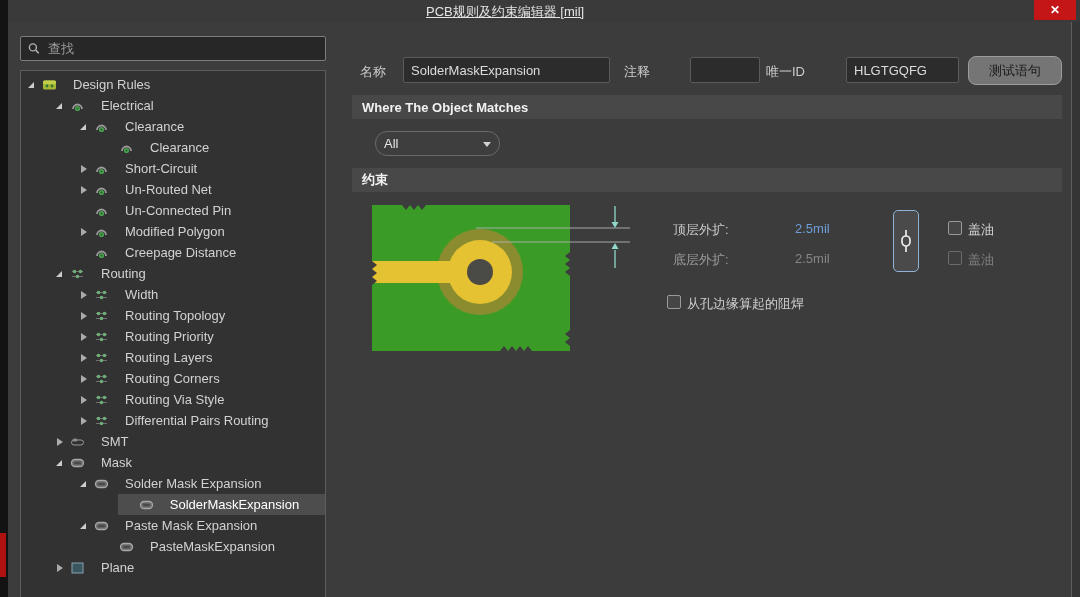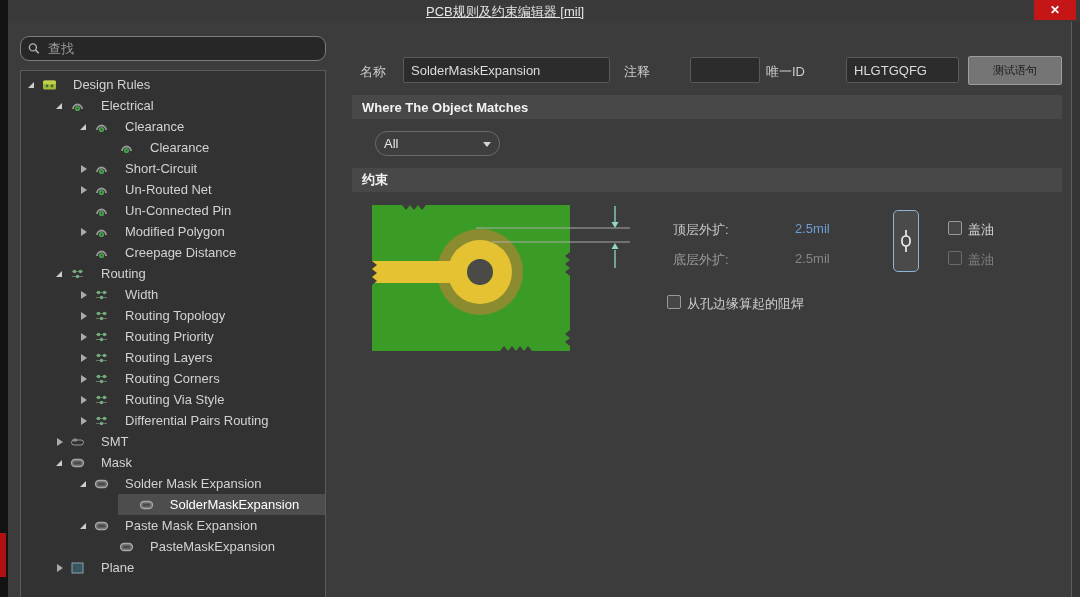--- a/index.html
+++ b/index.html
@@ -16,43 +16,43 @@
   .titlebar{position:absolute;left:8px;top:0;width:1072px;height:22px;background:#3a3a3a;}
   .title{position:absolute;left:418px;top:3px;font-size:13px;color:#e4e4e4;white-space:nowrap;text-decoration:underline;}
   .closebtn{position:absolute;left:1034px;top:0;width:42px;height:20px;background:#c41616;
     display:flex;align-items:center;justify-content:center;color:#fff;font-size:12px;font-weight:bold;cursor:pointer;}
 
   
   .rightedge{position:absolute;left:1071px;top:22px;width:9px;height:575px;background:#353535;border-left:1px solid #5e5e5e;box-sizing:border-box;}
 
   
   .search{position:absolute;left:20px;top:36px;width:306px;height:25px;background:#272727;
-    border:1px solid #7d7d7d;border-radius:9px;display:flex;align-items:center;gap:6px;padding:0 7px;box-sizing:border-box;}
+    border:1px solid #7d7d7d;border-radius:2px;display:flex;align-items:center;gap:6px;padding:0 7px;box-sizing:border-box;}
   .search input{background:transparent;border:none;outline:none;color:#cfcfcf;font-size:13px;width:100%;font-family:"Liberation Sans",sans-serif;}
   .search input::placeholder{color:#9c9c9c;}
 
   
   .tree{position:absolute;left:20px;top:70px;width:306px;height:527px;background:#323232;
     border:1px solid #5c5c5c;border-bottom:none;box-sizing:border-box;overflow:hidden;padding-top:3px;}
   .trow{height:21px;display:flex;align-items:center;font-size:13px;color:#d2d2d2;white-space:nowrap;cursor:default;}
   .lv0{padding-left:7px}.lv1{padding-left:35px}.lv2{padding-left:59px}.lv3{padding-left:84px}
   .arr{width:13px;flex:none;display:flex;align-items:center;}
   .arr.exp::before{content:"";width:0;height:0;border-left:6px solid transparent;border-bottom:6px solid #cdcdcd;}
   .arr.col::before{content:"";width:0;height:0;border-top:4px solid transparent;border-bottom:4px solid transparent;border-left:6px solid #ababab;margin-left:1px;}
   .rc{display:flex;align-items:center;gap:16px;height:21px;padding:0 6px 0 1px;justify-content:center;}
   .trow.sel .rc{background:#4d4d4d;flex:1;}
   .trow.sel .tlabel{color:#ffffff;}
   .ico{width:15px;height:14px;flex:none;}
 
   
   .flabel{position:absolute;font-size:13px;color:#cbcbcb;white-space:nowrap;}
   .finput{position:absolute;background:#2c2c2c;border:1px solid #5a5a5a;border-radius:2px;
     color:#dcdcdc;font-size:13px;padding:0 7px;box-sizing:border-box;height:26px;font-family:"Liberation Sans",sans-serif;outline:none;}
-  .btn{position:absolute;background:#757575;border:1px solid #9d9d9d;border-radius:2px;color:#1a1a1a;
-    font-size:11px;display:flex;align-items:center;justify-content:center;cursor:pointer;box-sizing:border-box;}
+  .btn{position:absolute;background:#757575;border:1px solid #9d9d9d;border-radius:8px;color:#1a1a1a;
+    font-size:13px;display:flex;align-items:center;justify-content:center;cursor:pointer;box-sizing:border-box;}
   .secheader{position:absolute;left:352px;width:710px;height:24px;background:#484848;
     display:flex;align-items:center;padding-left:10px;box-sizing:border-box;font-weight:bold;font-size:13px;color:#f2f2f2;}
   .dropdown{position:absolute;left:375px;top:131px;width:125px;height:25px;background:#3e3e3e;
     border:1px solid #6a6a6a;border-radius:12px;display:flex;align-items:center;padding:0 8px;box-sizing:border-box;
     font-size:13px;color:#e6e6e6;cursor:pointer;}
   .dropdown .tri{position:absolute;right:8px;top:10px;width:0;height:0;
     border-left:4px solid transparent;border-right:4px solid transparent;border-top:5px solid #d2d2d2;}
 
   .ctext{position:absolute;font-size:13px;color:#c9c9c9;white-space:nowrap;}
   .cval-top{position:absolute;font-size:13px;color:#6d9ed6;white-space:nowrap;}

